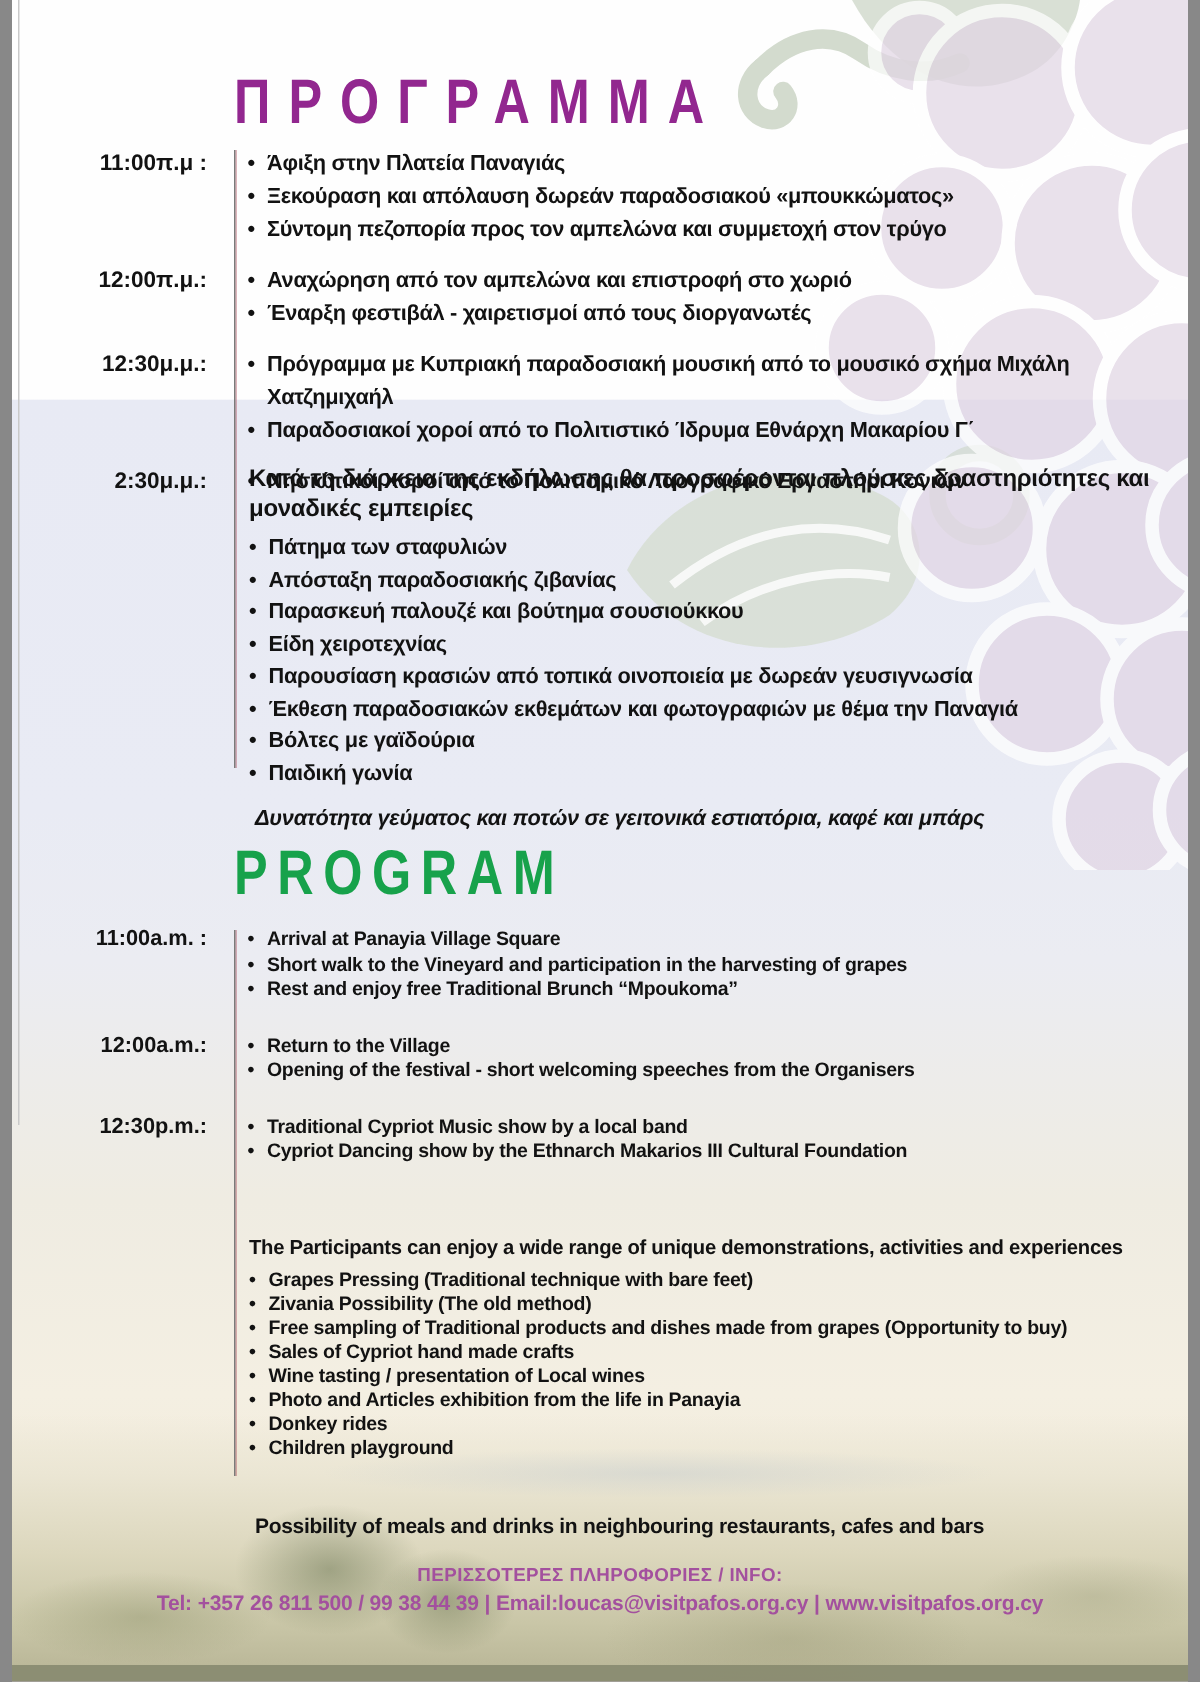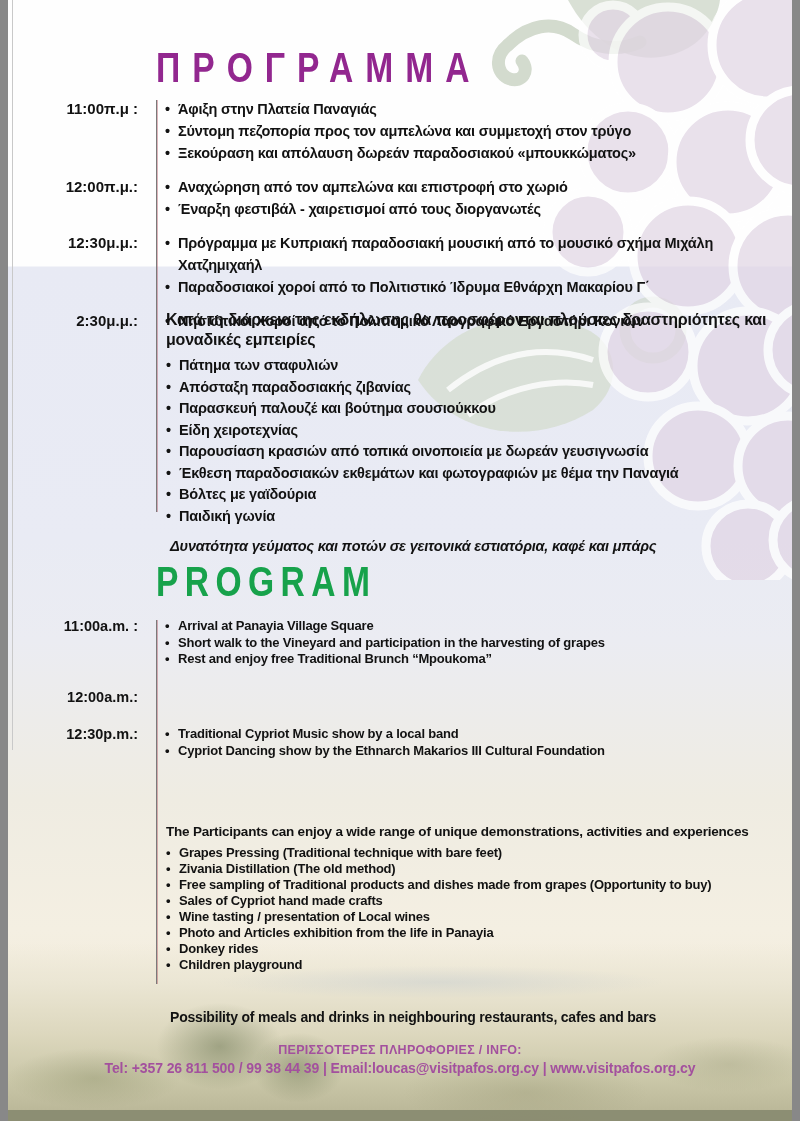--- a/index.html
+++ b/index.html
@@ -119,22 +119,22 @@
   </svg>
 
   <h1 class="big-title title-greek">ΠΡΟΓΡΑΜΜΑ</h1>
   <div class="divider divider-greek"></div>
 
   <section class="schedule schedule-greek">
       <div class="srow">
         <div class="time">11:00π.μ :</div>
         <ul class="bullets">
           <li>Άφιξη στην Πλατεία Παναγιάς</li>
+          <li>Ξεκούραση και απόλαυση  δωρεάν παραδοσιακού «μπουκκώματος»</li>
           <li>Σύντομη  πεζοπορία προς τον αμπελώνα και συμμετοχή στον τρύγο</li>
-          <li>Ξεκούραση και απόλαυση  δωρεάν παραδοσιακού «μπουκκώματος»</li>
         </ul>
       </div>
       <div class="srow">
         <div class="time">12:00π.μ.:</div>
         <ul class="bullets">
           <li>Αναχώρηση από τον αμπελώνα και επιστροφή στο χωριό</li>
           <li>Έναρξη φεστιβάλ - χαιρετισμοί από τους διοργανωτές</li>
         </ul>
       </div>
       <div class="srow">
@@ -175,35 +175,39 @@
       <div class="srow">
         <div class="time">11:00a.m. :</div>
         <ul class="bullets">
           <li>Arrival at Panayia Village Square</li>
           <li>Short walk to the Vineyard and participation in  the harvesting of grapes</li>
           <li>Rest and  enjoy free Traditional Brunch “Mpoukoma”</li>
         </ul>
       </div>
       <div class="srow">
         <div class="time">12:00a.m.:</div>
+        <ul class="bullets">
+          <li>Return to the Village</li>
+          <li>Opening of the festival - short welcoming speeches from the Organisers</li>
+        </ul>
       </div>
       <div class="srow">
         <div class="time">12:30p.m.:</div>
         <ul class="bullets">
           <li>Traditional Cypriot Music  show by a local band</li>
           <li>Cypriot Dancing  show by the Ethnarch Makarios III Cultural Foundation</li>
         </ul>
       </div>
     </section>
 
   <div class="activities activities-english">
     <p class="act-heading">The Participants can enjoy a wide range of unique demonstrations, activities and experiences</p>
     <ul>
         <li>Grapes Pressing (Traditional technique with bare feet)</li>
-        <li>Zivania Distillation (The old method)</li>
+        <li>Zivania Possibility (The old method)</li>
         <li>Free sampling of Traditional products and dishes made from grapes (Opportunity to buy)</li>
         <li>Sales of Cypriot hand made crafts</li>
         <li>Wine tasting / presentation of Local wines</li>
         <li>Photo and Articles exhibition from the life in Panayia</li>
         <li>Donkey rides</li>
         <li>Children playground</li>
       </ul>
   </div>
 
   <p class="note note-english">Possibility of meals and drinks in neighbouring  restaurants, cafes and bars</p>

